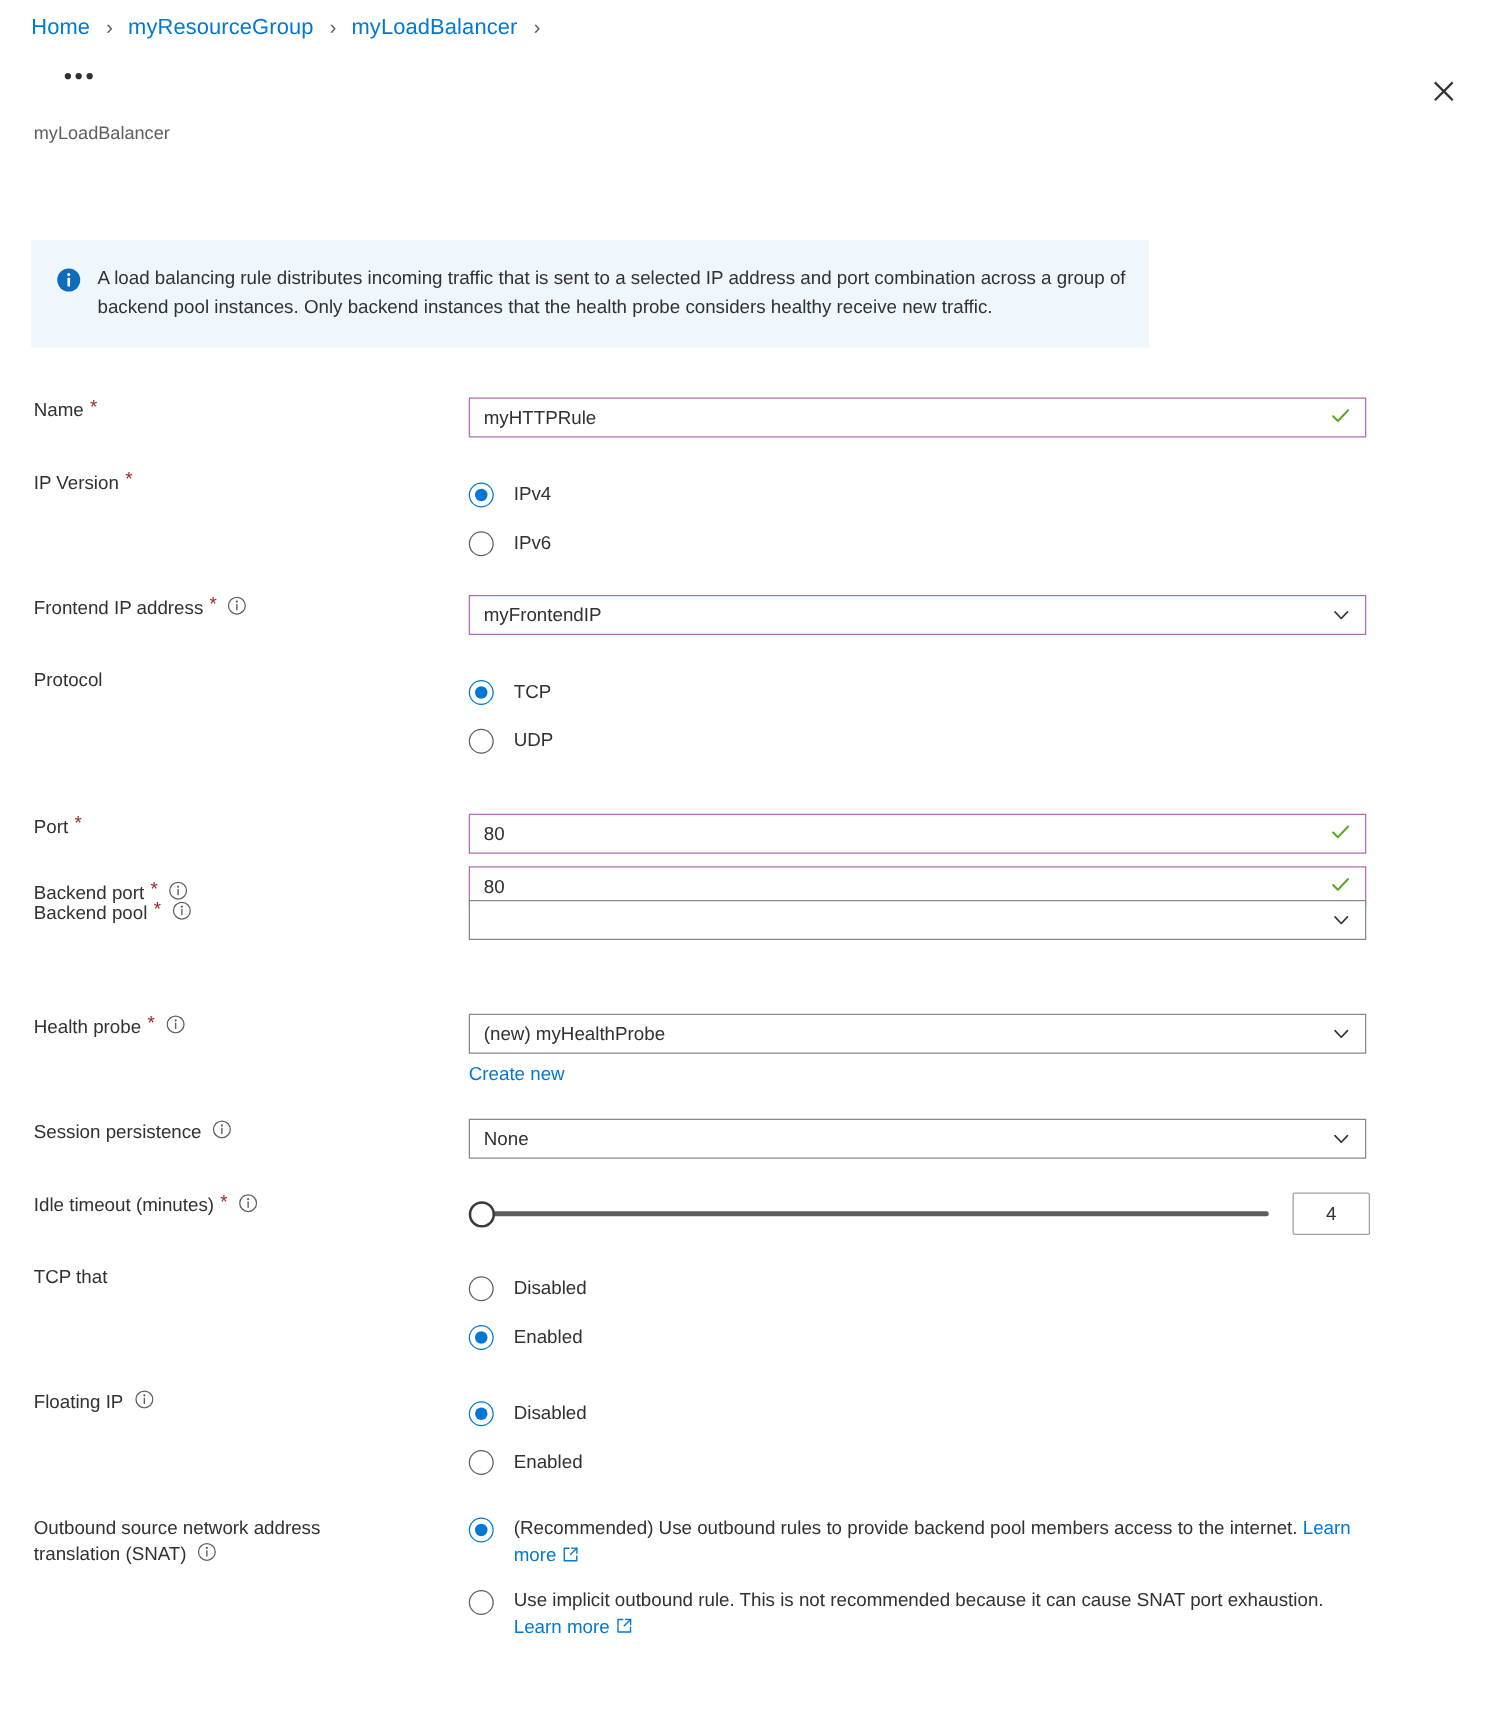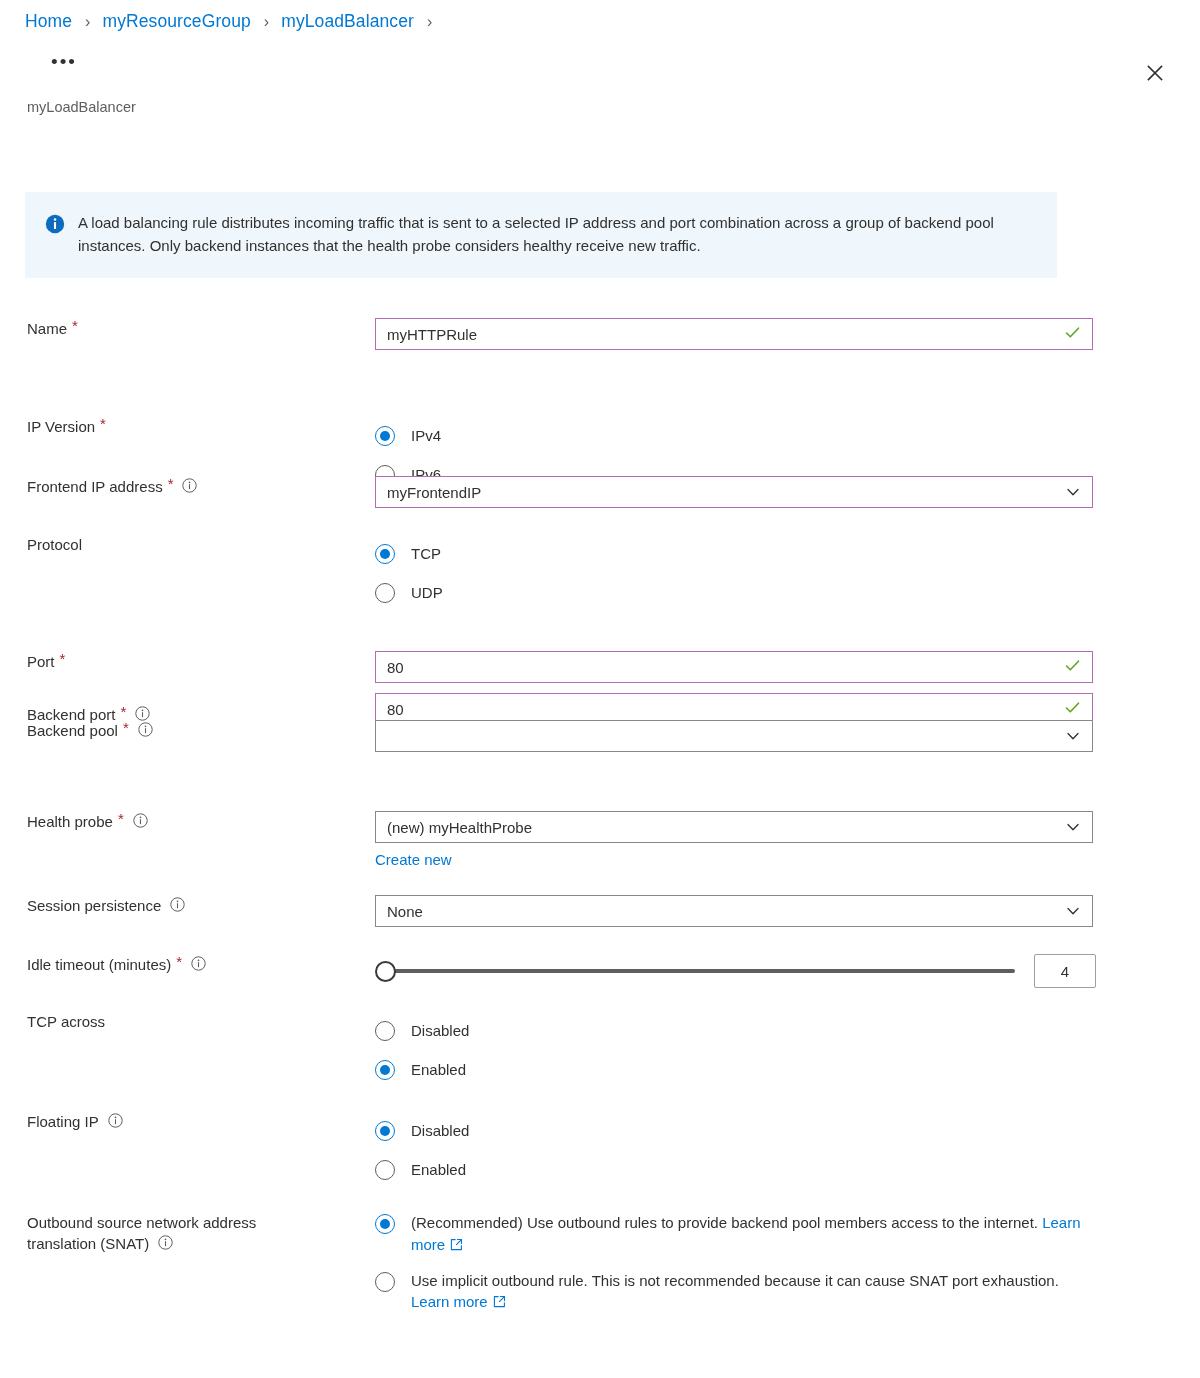--- a/index.html
+++ b/index.html
@@ -64,21 +64,21 @@
     right: 30px; top: 58px;
     width: 30px; height: 30px;
     cursor: pointer;
   }
   .close-x svg { display: block; }
 
   
   .info-banner {
     position: absolute;
     left: 25px; top: 192px;
-    width: 1032px;
+    width: 894px;
     background: #eff6fc;
     padding: 20px 18px 20px 20px;
     display: flex;
     align-items: flex-start;
   }
   .info-banner .bicon {
     flex: 0 0 auto;
     margin-top: 2px;
     margin-right: 13px;
   }
@@ -258,21 +258,21 @@
         <span class="val">myHTTPRule</span>
         <span class="check">
           <svg width="17" height="17" viewBox="0 0 17 17" aria-hidden="true">
             <path d="M2.5 9 L6.3 12.8 L14.5 4.2" stroke="#5ba822" stroke-width="1.6" fill="none" stroke-linecap="round" stroke-linejoin="round"></path>
           </svg>
         </span>
       </div>
     </div>
   </div>
 
-  <div class="row" style="top:376px;margin-top:40px;">
+  <div class="row" style="top:376px;">
     <div class="label">
       <span class="lbl-text">IP Version</span>
       <span class="req">*</span>
     </div>
     <div class="control radios">
       <div class="radio-item">
         <span class="radio sel"></span>
         <span class="radio-label">IPv4</span>
       </div>
       <div class="radio-item">
@@ -455,21 +455,21 @@
         <div class="thumb"></div>
       </div>
       <div class="numbox">
         <span>4</span>
       </div>
     </div>
   </div>
 
   <div class="row" style="top:1011px;">
     <div class="label">
-      <span class="lbl-text">TCP across</span>
+      <span class="lbl-text">TCP that</span>
     </div>
     <div class="control radios">
       <div class="radio-item">
         <span class="radio"></span>
         <span class="radio-label">Disabled</span>
       </div>
       <div class="radio-item">
         <span class="radio sel"></span>
         <span class="radio-label">Enabled</span>
       </div>

